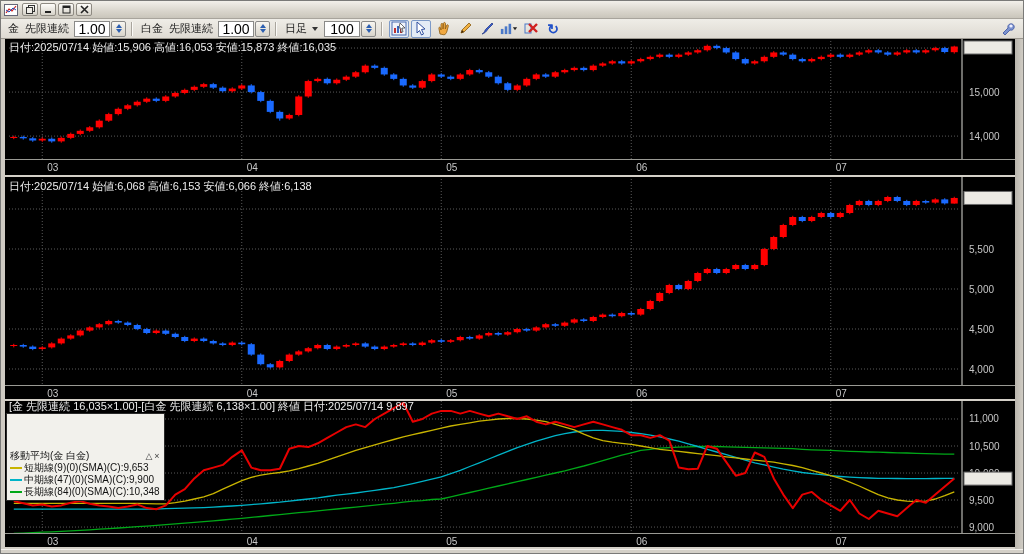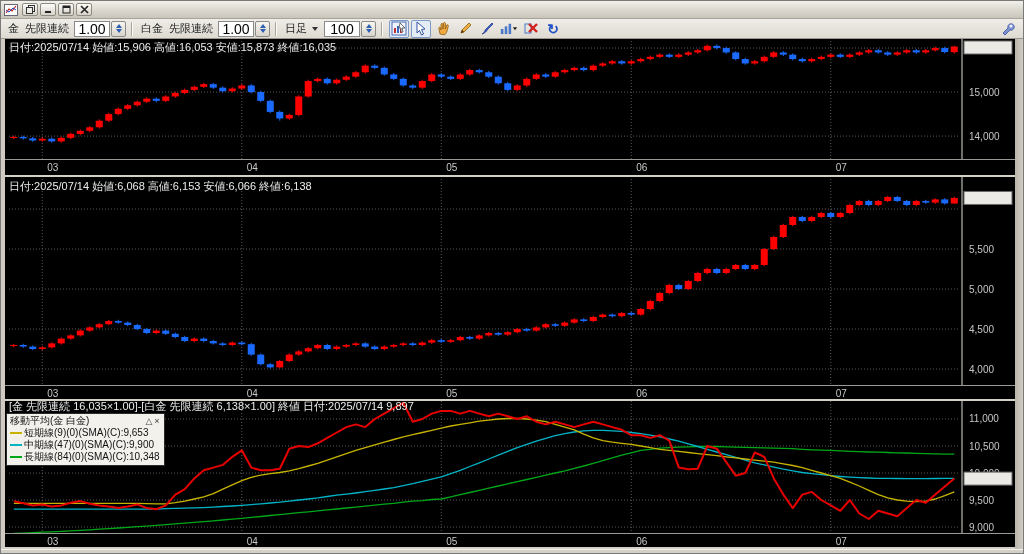--- a/index.html
+++ b/index.html
@@ -30,21 +30,21 @@
   .refresh-glyph{font-size:14px;font-weight:bold;color:#2050c8;line-height:1;}
   
   .content{position:absolute;left:0;top:38px;width:1024px;height:516px;background:#000;}
   .content svg{position:absolute;left:4px;display:block;}
   .right-edge{position:absolute;left:1014px;top:0;width:10px;height:516px;background:linear-gradient(90deg,#b9b5ad,#d6d2ca);}
   .left-edge{position:absolute;left:0;top:0;width:4px;height:516px;background:#cfcbc3;}
   .bottom-strip{position:absolute;left:0;top:510px;width:1024px;height:6px;background:#d4d0c8;border-top:1px solid #f4f2ee;}
   
   .legend{position:absolute;left:5px;top:374px;z-index:6;background:#f2f1ec;border:1px solid #2a2a2a;
     font-size:10px;color:#111;padding:1px 4px 2px 3px;line-height:12px;min-width:138px;}
-  .lg-title-row{display:flex;align-items:flex-start;}
+  .lg-title-row{display:flex;align-items:flex-start;margin-top:35px;}
   .lg-title{flex:1;white-space:nowrap;}
   .lg-ico{font-size:9px;color:#444;margin-left:2px;}
   .lg-row{display:flex;align-items:center;white-space:nowrap;text-align:center;}
   .lg-swatch{display:inline-block;width:12px;height:2px;margin-right:2px;flex:0 0 auto;}
 </style>
 </head>
 <body>
 
 <div class="window">
 

